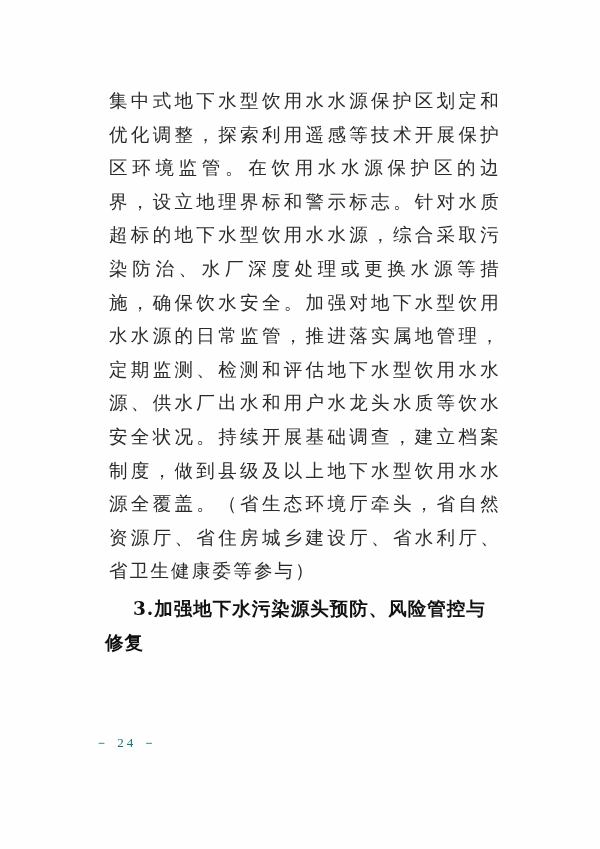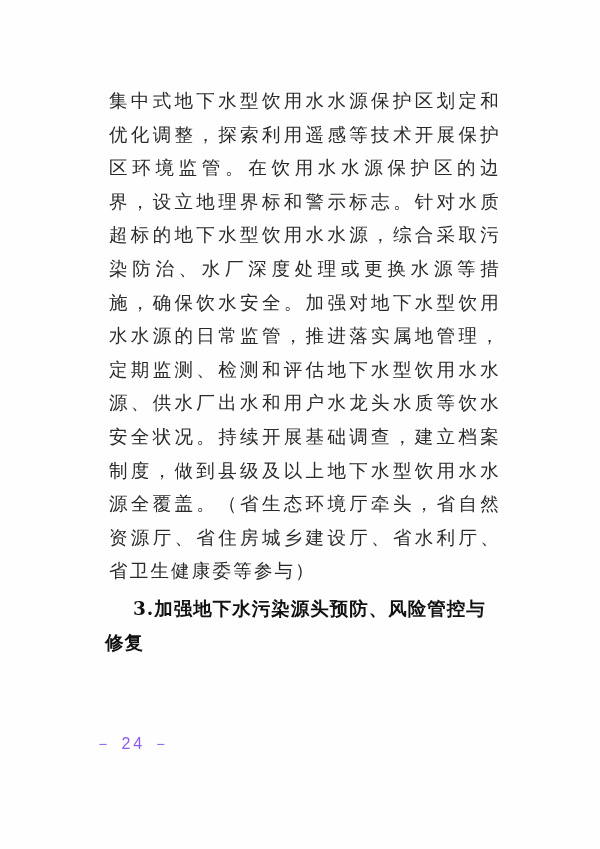--- a/index.html
+++ b/index.html
@@ -13,22 +13,22 @@
     font-family: "DejaVu Serif", "Liberation Serif", serif;
     font-size: 18.5px; line-height: 33.6px; color: #2a2a2a;
     letter-spacing: 2.2px;
   }
   .para { margin: 4px; text-align: justify; text-align-last: left; }
   .para.indent { text-indent: 41px; }
   .bold { font-weight: bold; color: #111; }
   .heading { margin: 0; text-indent: 28px; font-weight: bold; color: #111; letter-spacing: 1px; }
   .page-number {
     position: absolute; left: 95px; top: 734px;
-    font-family: Liberation Sans, sans-serif;
-    font-size: 16px; color: #8b5cf6; letter-spacing: 3px;
+    font-family: Liberation Serif, serif;
+    font-size: 13px; color: #0f766e; letter-spacing: 3px;
   }
 </style>
 </head>
 <body>
 
 <div class="page">
   <div class="body-text">
     <p class="para">
       <span>集中式地下水型饮用水水源保护区划定和优化调整，探索利用遥感等技术开展保护区环境监管。在饮用水水源保护区的边界，设立地理界标和警示标志。针对水质超标的地下水型饮用水水源，综合采取污染防治、水厂深度处理或更换水源等措施，确保饮水安全。加强对地下水型饮用水水源的日常监管，推进落实属地管理，定期监测、检测和评估地下水型饮用水水源、供水厂出水和用户水龙头水质等饮水安全状况。持续开展基础调查，建立档案制度，做到县级及以上地下水型饮用水水源全覆盖。（省生态环境厅牵头，省自然资源厅、省住房城乡建设厅、省水利厅、省卫生健康委等参与）</span>
     </p>

